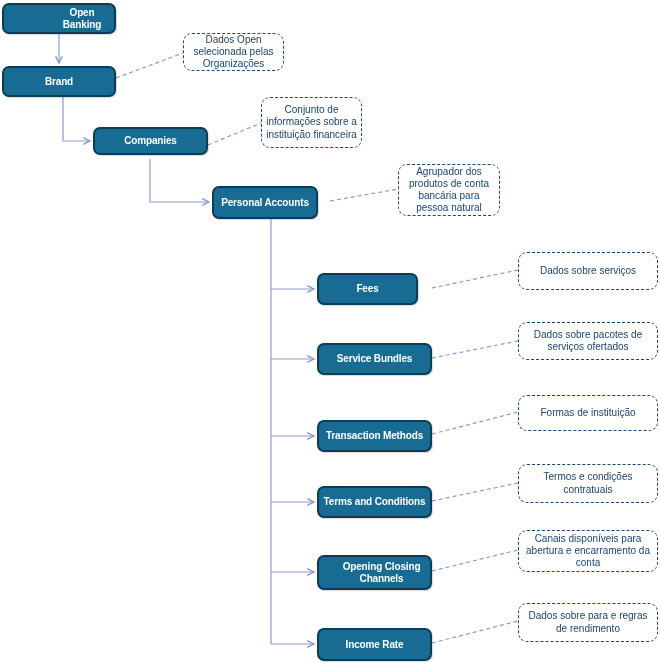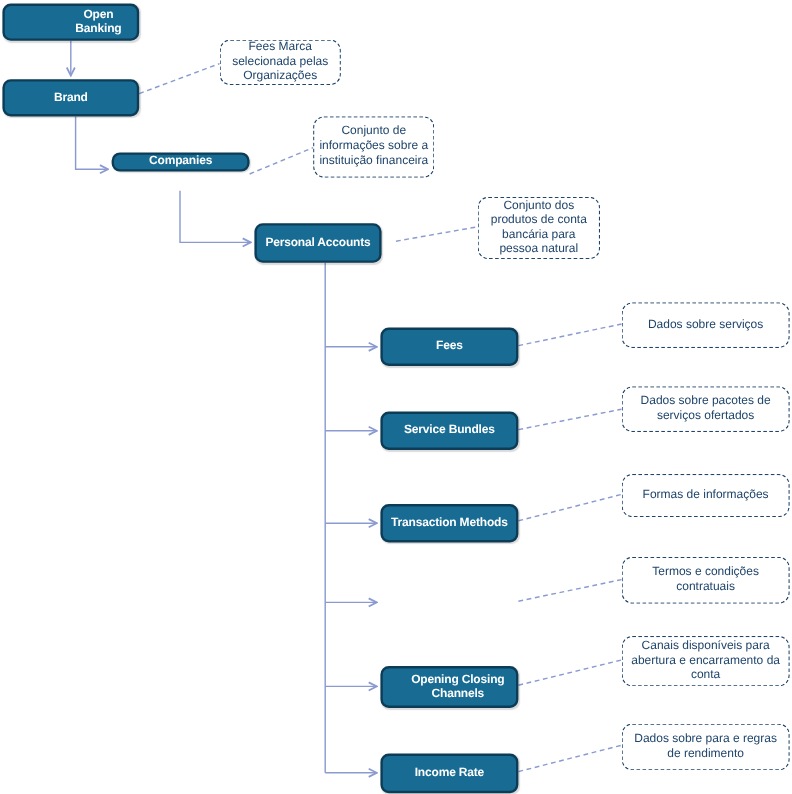--- a/index.html
+++ b/index.html
@@ -71,23 +71,23 @@
     line-height:1.22;
     display:flex;
     align-items:center;
     justify-content:center;
     text-align:center;
     padding:2px 4px;
   }
   
   #n-open-banking            {left:2px;   top:3px;   width:114px; height:31px;padding-left:48px;}
   #n-brand                   {left:2px;   top:66px;  width:114px; height:31px;text-align:right;}
-  #n-companies               {left:93px;  top:127px; width:115px; height:16px;text-align:right;}
+  #n-companies               {left:93px;  top:127px; width:115px; height:28px;text-align:right;}
   #n-personal-accounts       {left:212px; top:186px; width:106px; height:33px;}
-  #n-fees                    {left:317px; top:273px; width:115px; height:32px;}
+  #n-fees                    {left:317px; top:273px; width:101px; height:32px;}
   #n-service-bundles         {left:317px; top:343px; width:115px; height:32px;text-align:right;}
   #n-transaction-methods     {left:317px; top:420px; width:115px; height:32px;}
   #n-terms-and-conditions    {left:317px; top:486px; width:115px; height:32px;}
   #n-opening-closing-channels{left:317px; top:555px; width:115px; height:35px;padding-left:16px;}
   #n-income-rate             {left:317px; top:628px; width:115px; height:33px;}
   
   #a-brand                   {left:183px; top:33px;  width:101px; height:38px;}
   #a-companies               {left:261px; top:97px;  width:101px; height:51px;}
   #a-personal-accounts       {left:398px; top:164px; width:102px; height:52px;}
   #a-fees                    {left:518px; top:252px; width:140px; height:38px;}
@@ -131,26 +131,27 @@
     <path class="wire dashed" d="M432 643 L518 621"></path>
   </svg>
 
   <div class="node" id="n-open-banking">Open Banking</div>
   <div class="node" id="n-brand">Brand</div>
   <div class="node" id="n-companies">Companies</div>
   <div class="node" id="n-personal-accounts">Personal Accounts</div>
   <div class="node" id="n-fees">Fees</div>
   <div class="node" id="n-service-bundles">Service Bundles</div>
   <div class="node" id="n-transaction-methods">Transaction Methods</div>
+  <div class="node" id="n-terms-and-conditions">Terms and Conditions</div>
   <div class="node" id="n-opening-closing-channels">Opening Closing Channels</div>
   <div class="node" id="n-income-rate">Income Rate</div>
 
-  <div class="note" id="a-brand">Fees Marca selecionada pelas Organizações</div>
+  <div class="note" id="a-brand">Dados Open selecionada pelas Organizações</div>
   <div class="note" id="a-companies">Conjunto de informações sobre a instituição financeira</div>
-  <div class="note" id="a-personal-accounts">Conjunto dos produtos de conta bancária para pessoa natural</div>
+  <div class="note" id="a-personal-accounts">Agrupador dos produtos de conta bancária para pessoa natural</div>
   <div class="note" id="a-fees">Dados sobre serviços</div>
   <div class="note" id="a-service-bundles">Dados sobre pacotes de serviços ofertados</div>
-  <div class="note" id="a-transaction-methods">Formas de informações</div>
+  <div class="note" id="a-transaction-methods">Formas de instituição</div>
   <div class="note" id="a-terms-and-conditions">Termos e condições contratuais</div>
   <div class="note" id="a-opening-closing-channels">Canais disponíveis para abertura e encarramento da conta</div>
   <div class="note" id="a-income-rate">Dados sobre para e regras de rendimento</div>
 
 </div>
 
 </body></html>

